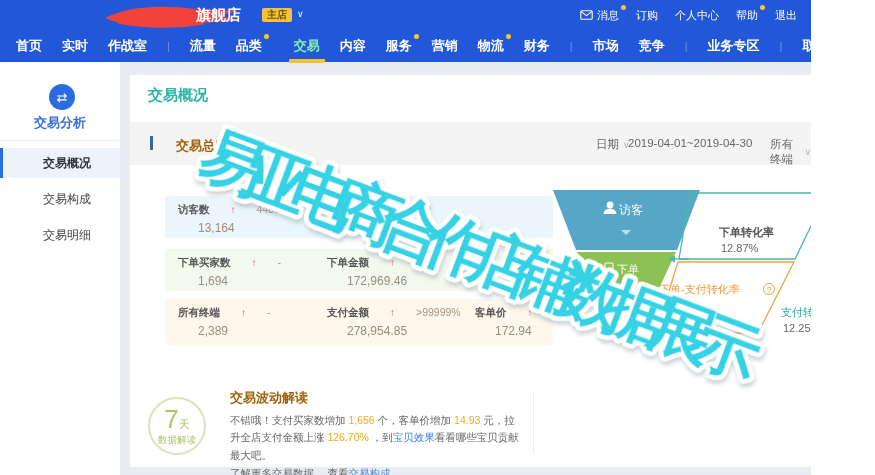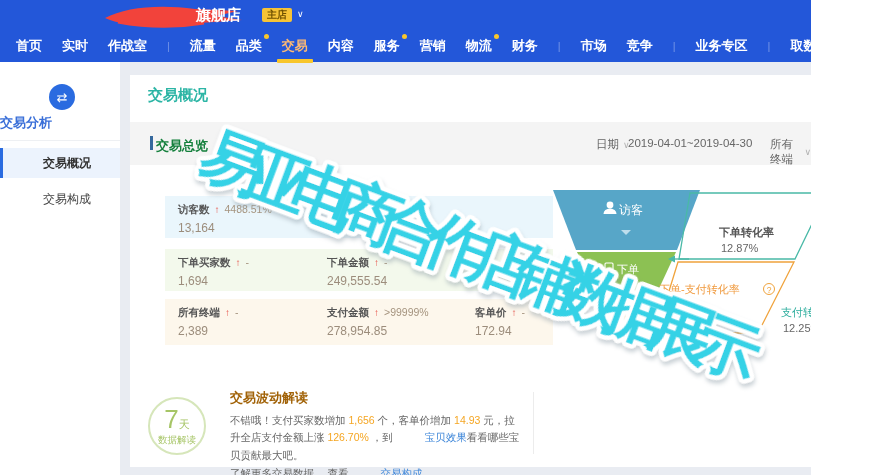--- a/index.html
+++ b/index.html
@@ -19,73 +19,73 @@
   .scribble{left:100px;top:3px;z-index:7;}
   .badge{left:262px;top:8px;height:14px;line-height:14px;padding:0 5px;border-radius:2px;
          background:#f6c336;color:#6d4f00;font-size:10px;font-weight:700;z-index:8;}
   .badge-caret{left:297px;top:9px;color:#fff;font-size:9px;z-index:8;}
   .tb-links{right:14px;top:0;height:30px;display:flex;align-items:center;gap:17px;z-index:8;}
   .tb-link{position:relative;color:#fff;font-size:11px;display:flex;align-items:center;gap:4px;cursor:pointer;}
   .tb-link .dot{right:-7px;}
 
   
   .nav-item{position:relative;font-size:13px;font-weight:600;color:#fff;cursor:pointer;white-space:nowrap;}
-  .nav-item.active{color:#fdba74;}
+  .nav-item.active{color:#86efac;margin-left:12px;}
   .nav-item.active::after{content:"";position:absolute;left:-5px;right:-5px;bottom:-8px;height:4px;
                           background:#f8c62c;border-radius:1px;}
   .dot{position:absolute;top:-3px;right:-7px;width:5px;height:5px;border-radius:50%;background:#f8c62c;}
   .nav-sep{color:rgba(255,255,255,.35);font-size:11px;}
 
   
   .sidebar{left:0;top:62px;width:120px;height:413px;background:#fff;}
   .side-icon{left:49px;top:84px;width:26px;height:26px;border-radius:50%;background:#2a6be0;
              color:#fff;font-size:13px;display:flex;align-items:center;justify-content:center;}
-  .side-title{left:0;top:114px;width:120px;text-align:left;color:#3a6fd8;font-size:13px;font-weight:600;}
+  .side-title{left:0;top:114px;width:120px;text-align:center;color:#3a6fd8;font-size:13px;font-weight:600;}
   .side-div{left:0;top:140px;width:120px;border-top:1px solid #eef0f3;}
   .side-items{left:0;top:148px;width:120px;}
   .side-item{height:30px;line-height:30px;padding-left:40px;font-size:12px;color:#444;cursor:pointer;
              border-left:3px solid transparent;box-sizing:border-box;margin-bottom:6px;}
   .side-item.active{background:#ecf3fd;border-left:3px solid #2a6be0;color:#333;font-weight:700;}
 
   
   .card{left:130px;top:75px;width:732px;height:392px;background:#fff;}
   .page-title{left:148px;top:86px;color:#2cb5a5;font-size:15px;font-weight:700;}
   .section-bar{left:130px;top:122px;width:732px;height:43px;background:#f4f4f4;}
   .sec-tick{left:150px;top:136px;width:3px;height:14px;background:#35689d;}
-  .sec-title{left:156px;top:137px;font-size:13px;font-weight:700;color:#15803d;}
+  .sec-title{left:176px;top:137px;font-size:13px;font-weight:700;color:#a16207;}
   .filter{color:#666;font-size:11.5px;display:flex;align-items:center;gap:4px;cursor:pointer;}
   .caret{color:#b0b0b0;font-size:9px;}
   .date-label{left:596px;top:137px;}
   .date-range{left:628px;top:137px;color:#666;font-size:11.5px;}
   .terminal{left:770px;top:137px;}
 
   
   .band{left:165px;width:388px;}
   .band.b1{top:196px;height:42px;background:#eaf6fc;}
   .band.b2{top:249px;height:42px;background:#f3f9ec;}
   .band.b3{top:299px;height:46px;background:#fdf7ec;}
   .stat{position:absolute;z-index:2;}
-  .stat .top{display:flex;align-items:baseline;gap:5px;font-size:10.5px;}
+  .stat .top{display:flex;align-items:baseline;gap:21px;font-size:10.5px;}
   .stat .lbl{color:#555;font-weight:700;}
   .stat .up{color:#e64c42;font-weight:700;font-size:10px;}
   .stat .dlt{color:#a5947f;}
-  .stat .val{margin-top:4px;font-size:12px;color:#9c8d7c;}
+  .stat .val{margin-top:4px;font-size:12px;color:#9c8d7c;margin-left:20px;}
 
   
   .days-circle{left:148px;top:397px;width:58px;height:58px;border:2px solid #d6e6ba;border-radius:50%;
                box-sizing:border-box;display:flex;flex-direction:column;align-items:center;justify-content:center;color:#a6c566;}
   .days-circle .num-row{display:flex;align-items:baseline;line-height:1;}
   .days-circle .n{font-size:26px;}
   .days-circle .u{font-size:11px;}
   .days-circle .cap{font-size:9.5px;margin-top:2px;}
   .insight{z-index:2;}
   .insight h3{margin:0;font-size:13px;font-weight:700;color:#a16207;}
   .insight p{margin:5px 0 0 0;font-size:10.5px;color:#666;line-height:1.65;}
   .seg-num{color:#f5a623;}
-  .seg-link{color:#3f87d9;cursor:pointer;margin-left:32px;}
+  .seg-link{color:#3f87d9;cursor:pointer;}
   .v-div{left:533px;top:392px;height:62px;border-left:1px solid #ececec;}
   .scroll-strip{left:862px;top:62px;width:13px;height:413px;background:#dee2f1;}
 
   .wm{left:0;top:0;z-index:60;pointer-events:none;}
 </style>
 </head>
 <body>
 
 <div class="page">
 
@@ -98,20 +98,43 @@
   </div>
   <div class="abs brand">生意参谋</div>
   <div class="abs tb-sep">|</div>
   <svg class="abs scribble" width="150" height="26" viewBox="0 0 150 26">
     <path d="M5,15 C25,4 60,1 95,6 L138,8 L116,13 L142,17 L100,20 C65,26 25,24 5,15 Z" fill="#f2433b"></path>
     <path d="M18,19 C50,25 80,24 104,20" stroke="#f2433b" stroke-width="3" fill="none"></path>
   </svg>
   <div class="abs shop">旗舰店</div>
   <div class="abs badge">主店</div>
   <div class="abs badge-caret">∨</div>
+  <div class="abs tb-links">
+      <div class="tb-link">
+        <svg width="13" height="10" viewBox="0 0 13 10">
+          <rect x="0.8" y="0.8" width="11.4" height="8.4" rx="1" fill="none" stroke="#fff" stroke-width="1.1"></rect>
+          <path d="M1.2,1.6 L6.5,5.6 L11.8,1.6" fill="none" stroke="#fff" stroke-width="1.1"></path>
+        </svg>
+        <span>消息</span>
+        <span class="dot"></span>
+      </div>
+      <div class="tb-link">
+        <span>订购</span>
+      </div>
+      <div class="tb-link">
+        <span>个人中心</span>
+      </div>
+      <div class="tb-link">
+        <span>帮助</span>
+        <span class="dot"></span>
+      </div>
+      <div class="tb-link">
+        <span>退出</span>
+      </div>
+    </div>
 
   <div class="abs navbar">
       <div class="nav-item">首页</div>
       <div class="nav-item">实时</div>
       <div class="nav-item">作战室</div>
       <span class="nav-sep">|</span>
       <div class="nav-item">流量</div>
       <div class="nav-item">品类<span class="dot"></span></div>
       <div class="nav-item active">交易</div>
       <div class="nav-item">内容</div>
@@ -129,20 +152,21 @@
       <div class="nav-item">学院</div>
     </div>
 
   <div class="abs sidebar"></div>
   <div class="abs side-icon">⇄</div>
   <div class="abs side-title">交易分析</div>
   <div class="abs side-div"></div>
   <div class="abs side-items">
       <div class="side-item active">交易概况</div>
       <div class="side-item">交易构成</div>
+      <div class="side-item">交易明细</div>
     </div>
 
   <div class="abs card"></div>
   <div class="abs page-title">交易概况</div>
 
   <div class="abs section-bar"></div>
   <div class="abs sec-tick"></div>
   <div class="abs sec-title">交易总览</div>
   <div class="abs filter date-label">
     <span>日期</span>
@@ -173,21 +197,21 @@
         <span class="dlt">-</span>
       </div>
     <div class="val">1,694</div>
   </div>
   <div class="abs stat" style="left:327px;top:256px;">
     <div class="top">
         <span class="lbl">下单金额</span>
         <span class="up">↑</span>
         <span class="dlt">-</span>
       </div>
-    <div class="val">249,555.54</div>
+    <div class="val">172,969.46</div>
   </div>
   <div class="abs stat" style="left:178px;top:306px;">
     <div class="top">
         <span class="lbl">所有终端</span>
         <span class="up">↑</span>
         <span class="dlt">-</span>
       </div>
     <div class="val">2,389</div>
   </div>
   <div class="abs stat" style="left:327px;top:306px;">

